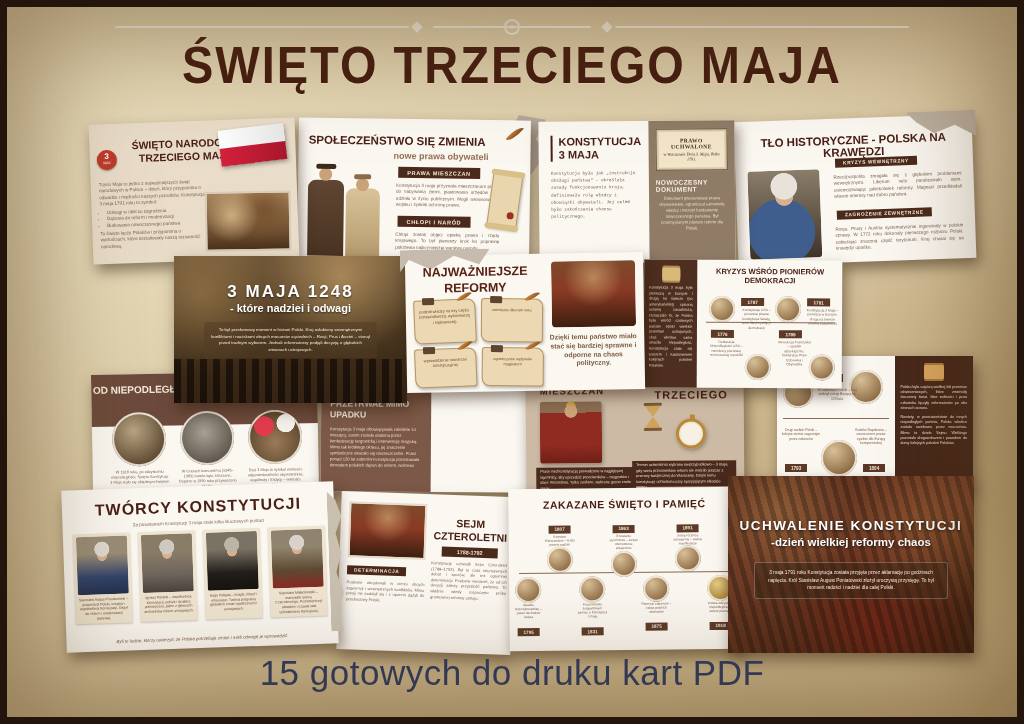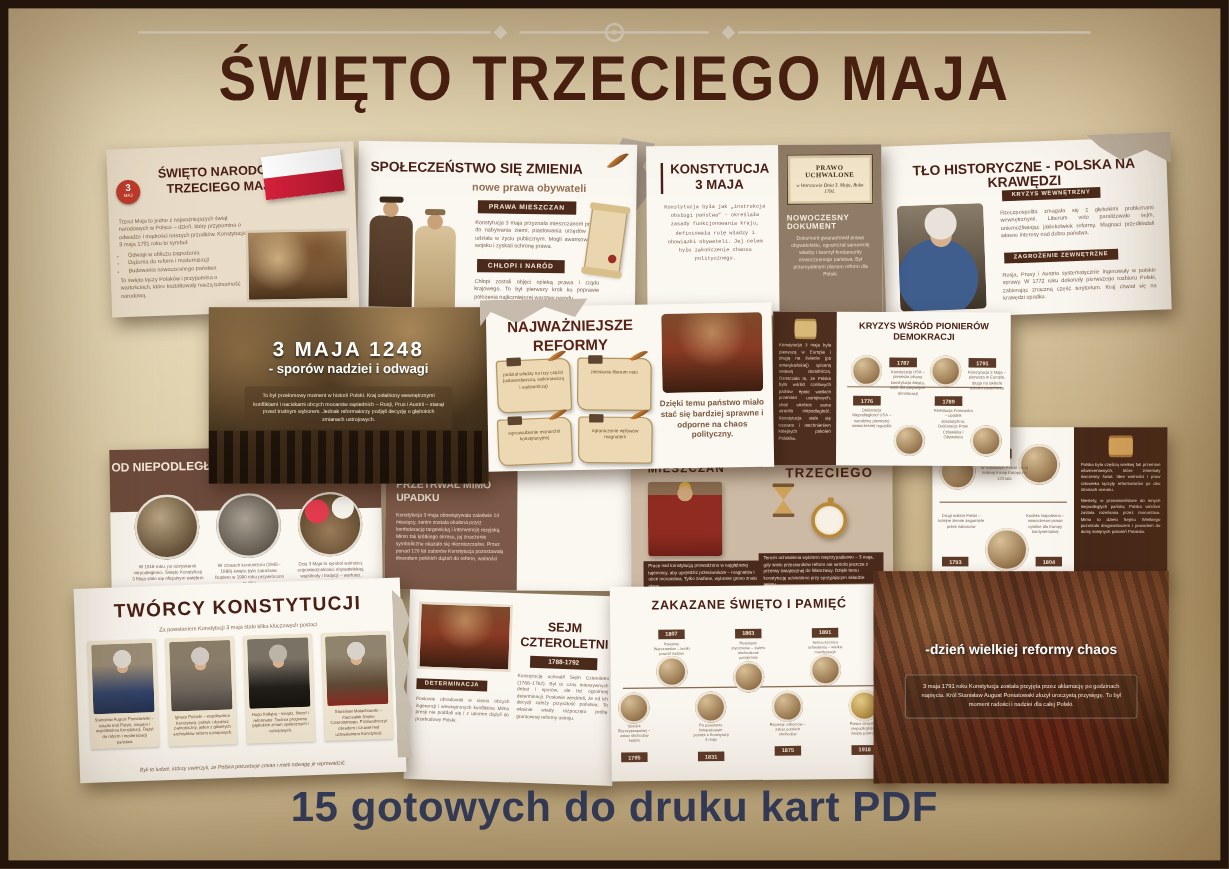--- a/index.html
+++ b/index.html
@@ -18,21 +18,21 @@
   
   .orn{position:absolute;left:108px;right:108px;top:14px;height:12px;z-index:5;}
   .orn .line{position:absolute;top:5px;height:2px;background:#f7f3e8;border-radius:2px;}
   .orn .d{position:absolute;top:2px;width:8px;height:8px;background:#f7f3e8;transform:rotate(45deg);}
   .orn .fl{position:absolute;top:-2px;left:50%;width:16px;height:16px;margin-left:-8px;border:2px solid #f7f3e8;border-radius:50%;background:transparent;}
   .orn .fl::after{content:"";position:absolute;left:4px;top:4px;width:4px;height:4px;background:#f7f3e8;border-radius:50%;}
   .title{position:absolute;top:30px;left:0;width:100%;text-align:center;z-index:5;
     color:#451c10;font-weight:800;font-size:47px;letter-spacing:2px;
     transform:scaleY(1.12);text-shadow:0 1px 0 rgba(255,255,255,.25);}
   .tagline{position:absolute;bottom:24px;left:0;width:100%;text-align:center;z-index:40;
-    color:#2b3a63;font-weight:700;font-size:35px;letter-spacing:.5px;}
+    color:#2b3a63;font-weight:400;font-size:35px;letter-spacing:.5px;}
   
   .card{position:absolute;background:#fbf8f2;box-shadow:3px 7px 14px rgba(45,26,10,.5);}
   .tiny{font-size:4.6px;line-height:1.4;color:#7c6250;}
   .tinyw{font-size:4.2px;line-height:1.45;color:#eddcc9;}
   .pill{background:#4c2a1b;color:#f3e8da;font-weight:bold;font-size:5.6px;letter-spacing:.6px;
     padding:2.5px 9px;display:inline-block;}
   .yb{background:#5d3a28;color:#f3e8da;font-weight:bold;font-size:4.6px;padding:1.5px 6px;display:inline-block;}
   .circ{border-radius:50%;background:radial-gradient(circle at 35% 30%,#d8c097,#96754e 65%,#5f4427);
     box-shadow:0 0 0 2px rgba(250,245,235,.85) inset;}
   .hbrown{color:#4a2016;font-weight:800;}
@@ -78,21 +78,21 @@
   .c2 .b2{position:absolute;left:98px;top:113px;width:104px;text-align:justify;}
   .c2 .scroll{position:absolute;right:10px;top:52px;width:30px;height:56px;transform:rotate(7deg);
     background:#e9d6ae;border:1px solid #b79a6a;box-shadow:1px 2px 3px rgba(0,0,0,.3);}
   .c2 .scroll::before,.c2 .scroll::after{content:"";position:absolute;left:-3px;right:-3px;height:6px;background:#d9c08a;border-radius:3px;}
   .c2 .scroll::before{top:-3px;} .c2 .scroll::after{bottom:-3px;}
   .c2 .wax{position:absolute;right:16px;top:92px;width:7px;height:7px;border-radius:50%;background:#9c2f22;z-index:2;}
   .c2 .quill{position:absolute;right:6px;top:10px;width:20px;height:7px;border-radius:0 100% 0 100%;
     background:linear-gradient(#c77f3a,#7e4a1d);transform:rotate(-50deg);}
   
   .c3{left:532px;top:114px;width:196px;height:142px;transform:rotate(-.5deg);z-index:2;display:flex;}
-  .c3 .lp{width:56%;padding:14px 8px 6px 12px;text-align:center;}
+  .c3 .lp{width:56%;padding:14px 8px 6px 12px;}
   .c3 .t{font-size:11px;line-height:1.2;border-left:2px solid #4a2016;padding-left:6px;}
   .c3 .body{margin-top:8px;font-family:"Liberation Mono",monospace;font-size:4.4px;line-height:1.6;color:#7c6250;}
   .c3 .rp{width:44%;background:#8f7b66;padding:8px 7px;}
   .c3 .doc{background:#f2e5ca;border:1px solid #55432f;box-shadow:0 0 0 2px #d8c6a4 inset;
     padding:8px 4px;text-align:center;font-family:"Liberation Serif",serif;color:#3e2d1c;}
   .c3 .doc .a{font-size:5.6px;font-weight:bold;letter-spacing:.4px;}
   .c3 .doc .b{font-size:4.2px;font-style:italic;margin-top:2px;}
   .c3 .h2{margin-top:8px;color:#f6ecdd;font-weight:800;font-size:6.6px;letter-spacing:.4px;}
   .c3 .b2{margin-top:3px;text-align:center;}
   
@@ -334,21 +334,21 @@
     <div class="por"></div>
     <div class="lbl1 pill">KRYZYS WEWNĘTRZNY</div>
     <div class="b1 tiny">Rzeczpospolita zmagała się z głębokimi problemami wewnętrznymi. Liberum veto paraliżowało sejm, uniemożliwiając jakiekolwiek reformy. Magnaci przedkładali własne interesy nad dobro państwa.</div>
     <div class="lbl2 pill">ZAGROŻENIE ZEWNĘTRZNE</div>
     <div class="b2 tiny">Rosja, Prusy i Austria systematycznie ingerowały w polskie sprawy. W 1772 roku dokonały pierwszego rozbioru Polski, zabierając znaczną część terytorium. Kraj chwiał się na krawędzi upadku.</div>
   </div>
 
   <div class="card c5">
     <div class="crowd"></div>
     <div class="t">3 MAJA 1248</div>
-    <div class="st">- sporów nadziei i odwagi</div>
+    <div class="st">- które nadziei i odwagi</div>
     <div class="box">To był przełomowy moment w historii Polski. Kraj osłabiony wewnętrznymi konfliktami i naciskami obcych mocarstw sąsiednich – Rosji, Prus i Austrii – stanął przed trudnym wyborem. Jednak reformatorzy podjęli decyzję o głębokich zmianach ustrojowych.</div>
   </div>
 
   <div class="card c6">
     <div class="t">NAJWAŻNIEJSZE REFORMY</div>
     <div class="grid">
       <div class="scr">
         <div class="clip"></div>
         <div class="fe"></div>
         <span>podział władzy na trzy części (ustawodawczą, wykonawczą i sądowniczą)</span>
@@ -517,18 +517,19 @@
     </div>
     <div class="ev" style="left:196px;top:88px;">
       <div class="ec circ" style="background:radial-gradient(circle at 40% 35%,#e8cf8a,#b08a3e 65%,#6e5220);"></div>
       <div class="cap2">Polska odzyskuje niepodległość – święto powraca</div>
       <div class="yb">1918</div>
     </div>
   </div>
 
   <div class="card c15">
     <div class="spk"></div>
+    <div class="t">UCHWALENIE KONSTYTUCJI</div>
     <div class="st">-dzień wielkiej reformy chaos</div>
     <div class="box">3 maja 1791 roku Konstytucja została przyjęta przez aklamację po godzinach napięcia. Król Stanisław August Poniatowski złożył uroczystą przysięgę. To był moment radości i nadziei dla całej Polski.</div>
   </div>
 
   <div class="tagline">15 gotowych do druku kart PDF</div>
 </div>
 
 </body></html>

